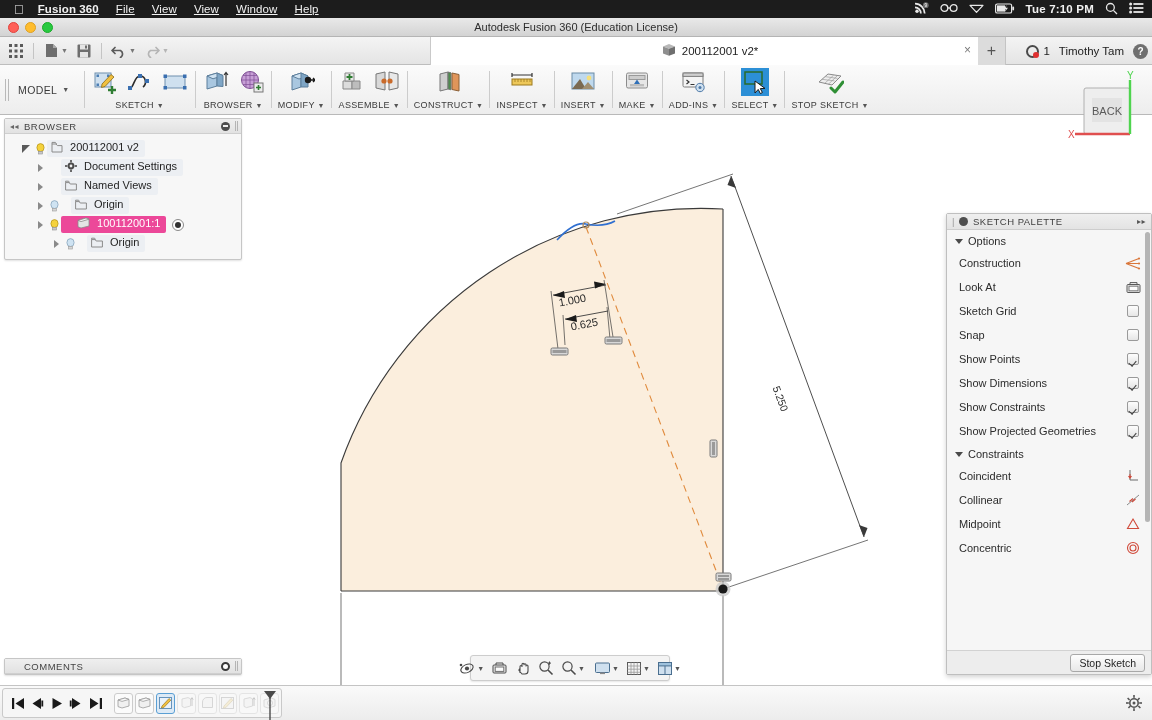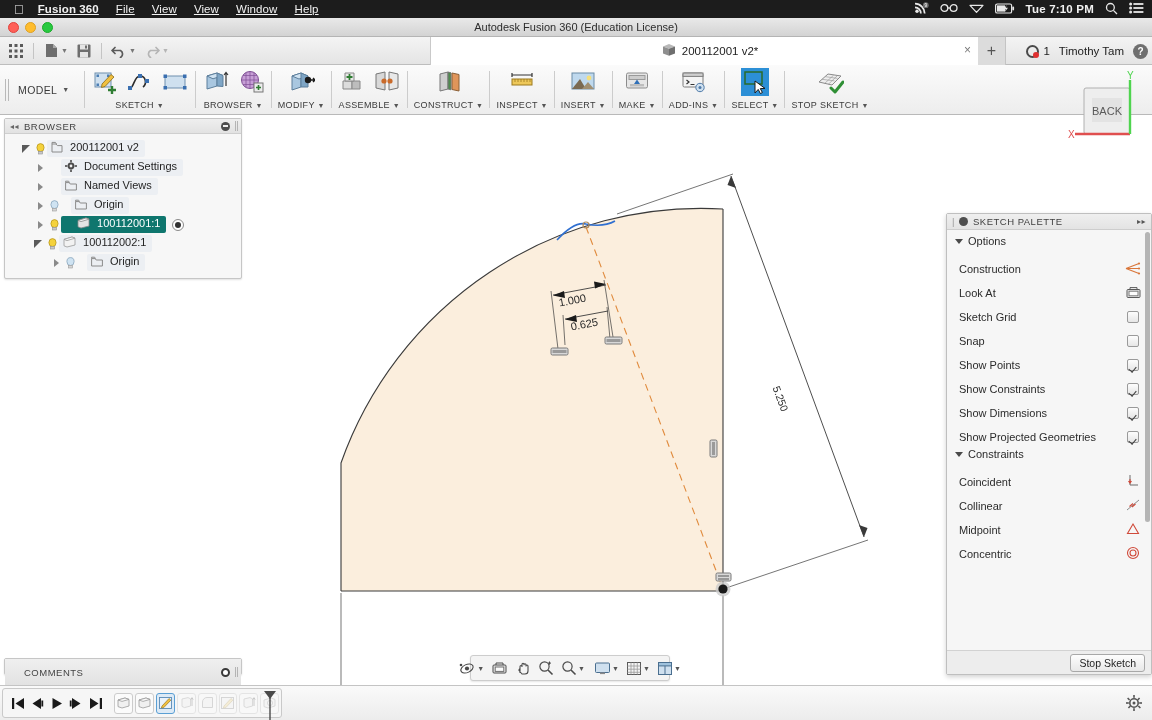--- a/index.html
+++ b/index.html
@@ -112,21 +112,21 @@
   .panel-hdr .dot.ring:after{display:none;}
   .panel-hdr .bar{width:1px;height:10px;background:#b4b4b4;margin-left:5px;box-shadow:2px 0 0 #b4b4b4;}
   .tree { padding:5px 0 6px 0; }
   .tnode { height:19px; display:flex; align-items:center; font-size:11px; color:#1f1f1f; }
   .tw { width:14px; display:flex; align-items:center; justify-content:center; }
   .tri-r { width:0;height:0;border-left:5px solid transparent;border-top:4px solid transparent;
            border-bottom:4px solid transparent; border-left-color:#8a8a8a; }
   .tri-d { width:0;height:0;border-top:8px solid #5a5a5a;border-right:8px solid transparent; }
   .bulb { width:14px; display:flex;align-items:center;justify-content:center;}
   .nlabel { background:#eceff3; padding:1px 6px 2px 4px; border-radius:2px; white-space:nowrap; }
-  .nlabel.selected { background:#0f766e; color:#ffffff;padding-left:16px; }
+  .nlabel.selected { background:#ec4899; color:#ffffff;padding-left:16px; }
   .nicon { margin-right:4px; vertical-align:-2px; }
   .radio-dot{width:12px;height:12px;border-radius:50%;border:1px solid #8a8a8a;background:#fff;
              margin-left:6px;display:flex;align-items:center;justify-content:center;}
   .radio-dot i{width:6px;height:6px;border-radius:50%;background:#333;display:block;}
 
   
   .comments {
     position:absolute; left:4px; top:658px; width:238px; height:17px;
     background:#f7f7f7; border:1px solid #c6c6c6; border-radius:2px;
     box-shadow:0 1px 2px rgba(0,0,0,.12);
@@ -141,21 +141,21 @@
     background:#f6f6f6; border:1px solid #bfbfbf; border-radius:2px;
     box-shadow:0 2px 5px rgba(0,0,0,.18);
     display:flex; flex-direction:column;
   }
   .pal-hdr { height:16px; background:linear-gradient(#efefef,#e3e3e3); border-bottom:1px solid #cdcdcd;
              display:flex; align-items:center; font-size:9.5px; letter-spacing:.5px; color:#3e3e3e; padding:0 5px;}
   .pal-body { flex:1; overflow:hidden; position:relative; background:#f6f6f6; }
   .pal-scroll { position:absolute; right:1px; top:2px; width:5px; height:290px; background:#b5b5b5; border-radius:3px;}
   .pal-sect { font-size:11px; color:#2b2b2b; padding:5px 0 4px 8px; display:flex; align-items:center; gap:5px; }
   .tri-dn { width:0;height:0;border-left:4px solid transparent;border-right:4px solid transparent;border-top:5px solid #4a4a4a;}
-  .pal-row { height:24px; display:flex; align-items:flex-end; font-size:11px; color:#2b2b2b; padding-left:12px; }
+  .pal-row { height:24px; display:flex; align-items:center; font-size:11px; color:#2b2b2b; padding-left:12px; }
   .pal-row .nm { flex:1; }
   .pal-ic { width:36px; display:flex; align-items:center; justify-content:center; }
   .cb { width:12px;height:12px;border:1px solid #9a9a9a;border-radius:2px;background:linear-gradient(#fdfdfd,#e6e6e6);}
   .cb.on { position:relative; }
   .cb.on:after{content:"";position:absolute;left:2px;top:5px;width:4px;height:6px;border:solid #3a3a3a;
                border-width:0 1.6px 1.6px 0;transform:rotate(40deg);}
   .pal-foot { height:24px; border-top:1px solid #d2d2d2; background:#ededed;
               display:flex; align-items:center; justify-content:flex-end; padding-right:6px;}
   .btn {
     font-size:10.5px; color:#1f1f1f; padding:2px 8px; border:1px solid #a8a8a8; border-radius:3px;
@@ -768,39 +768,20 @@
                 <path d="M1 3.4 L9 1 L12 2.2 L12 9 L4 11 L1 9.8Z" fill="#e4e4e4" stroke="#8a8a8a" stroke-width=".8"></path>
                 <path d="M1 3.4 L9 1 L12 2.2 L4 4.6Z" fill="#f4f4f4" stroke="#8a8a8a" stroke-width=".8"></path>
               </svg>
           </span><span>100112001:1</span>
         </span>
         <span class="radio-dot">
             <i></i>
           </span>
       </div>
 
-      <div class="tnode" style="padding-left:26px">
-        <span class="tw">
-            <i class="tri-d"></i>
-          </span>
-        <span class="bulb">
-          <svg width="11" height="12" viewBox="0 0 11 12">
-              <ellipse cx="5.5" cy="4.6" rx="3.6" ry="4" fill="#f5d23c" stroke="#b08f12" stroke-width=".7"></ellipse>
-              <rect x="3.6" y="8.4" width="3.8" height="2.6" fill="#c9c9c9" stroke="#8f8f8f" stroke-width=".6"></rect>
-            </svg>
-        </span>
-        <span class="nlabel">
-          <span class="nicon">
-            <svg width="13" height="12" viewBox="0 0 13 12">
-                <path d="M1 3.4 L9 1 L12 2.2 L12 9 L4 11 L1 9.8Z" fill="#f2f2f2" stroke="#9a9a9a" stroke-width=".8"></path>
-                <path d="M1 3.4 L9 1 L12 2.2 L4 4.6Z" fill="#fafafa" stroke="#9a9a9a" stroke-width=".8"></path>
-              </svg>
-          </span><span>100112002:1</span>
-        </span>
-      </div>
 
       <div class="tnode" style="padding-left:44px">
         <span class="tw">
             <i class="tri-r"></i>
           </span>
         <span class="bulb">
           <svg width="11" height="12" viewBox="0 0 11 12">
               <ellipse cx="5.5" cy="4.6" rx="3.6" ry="4" fill="#cfe3f2" stroke="#7e9cb4" stroke-width=".7"></ellipse>
               <rect x="3.6" y="8.4" width="3.8" height="2.6" fill="#d6d6d6" stroke="#9a9a9a" stroke-width=".6"></rect>
             </svg>
@@ -812,21 +793,21 @@
                 <path d="M.6 2.6V1.2h3l1 1.4" fill="none" stroke="#8a8a8a" stroke-width="1"></path>
               </svg>
           </span><span>Origin</span>
         </span>
       </div>
 
     </div>
   </div>
 
   <div class="comments">
-    <div class="panel-hdr" style="height:27px">
+    <div class="panel-hdr" style="height:15px">
       <span style="width:14px"></span>
       <span>COMMENTS</span>
       <span class="spacer"></span>
       <span class="dot ring"></span>
       <span class="bar"></span>
     </div>
   </div>
 
   <div class="palette">
     <div class="pal-hdr">
@@ -880,27 +861,27 @@
             <span class="cb"></span>
           </span>
       </div>
       <div class="pal-row">
         <span class="nm">Show Points</span>
         <span class="pal-ic">
             <span class="cb on"></span>
           </span>
       </div>
       <div class="pal-row">
-        <span class="nm">Show Constraints</span>
+        <span class="nm">Show Dimensions</span>
         <span class="pal-ic">
             <span class="cb on"></span>
           </span>
       </div>
       <div class="pal-row">
-        <span class="nm">Show Dimensions</span>
+        <span class="nm">Show Constraints</span>
         <span class="pal-ic">
             <span class="cb on"></span>
           </span>
       </div>
       <div class="pal-row">
         <span class="nm">Show Projected Geometries</span>
         <span class="pal-ic">
             <span class="cb on"></span>
           </span>
       </div>

